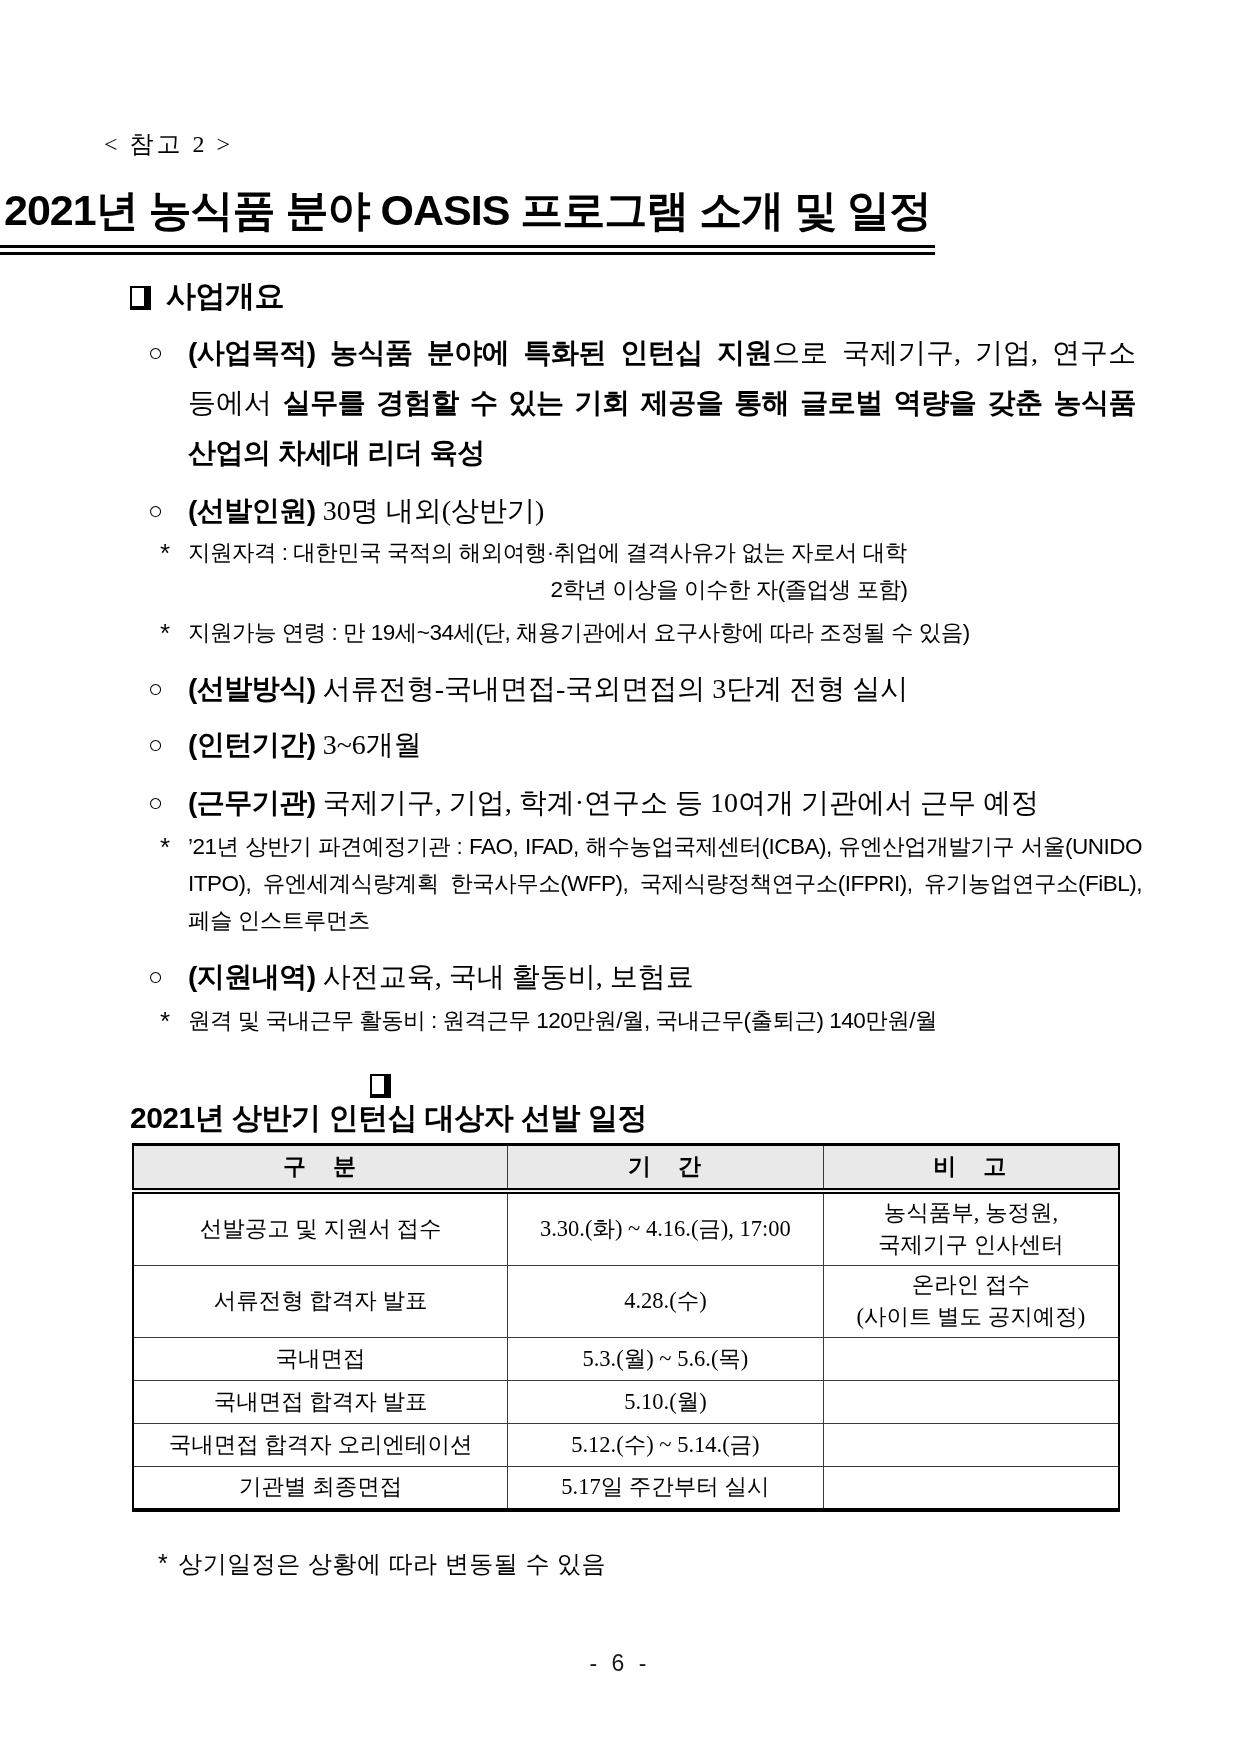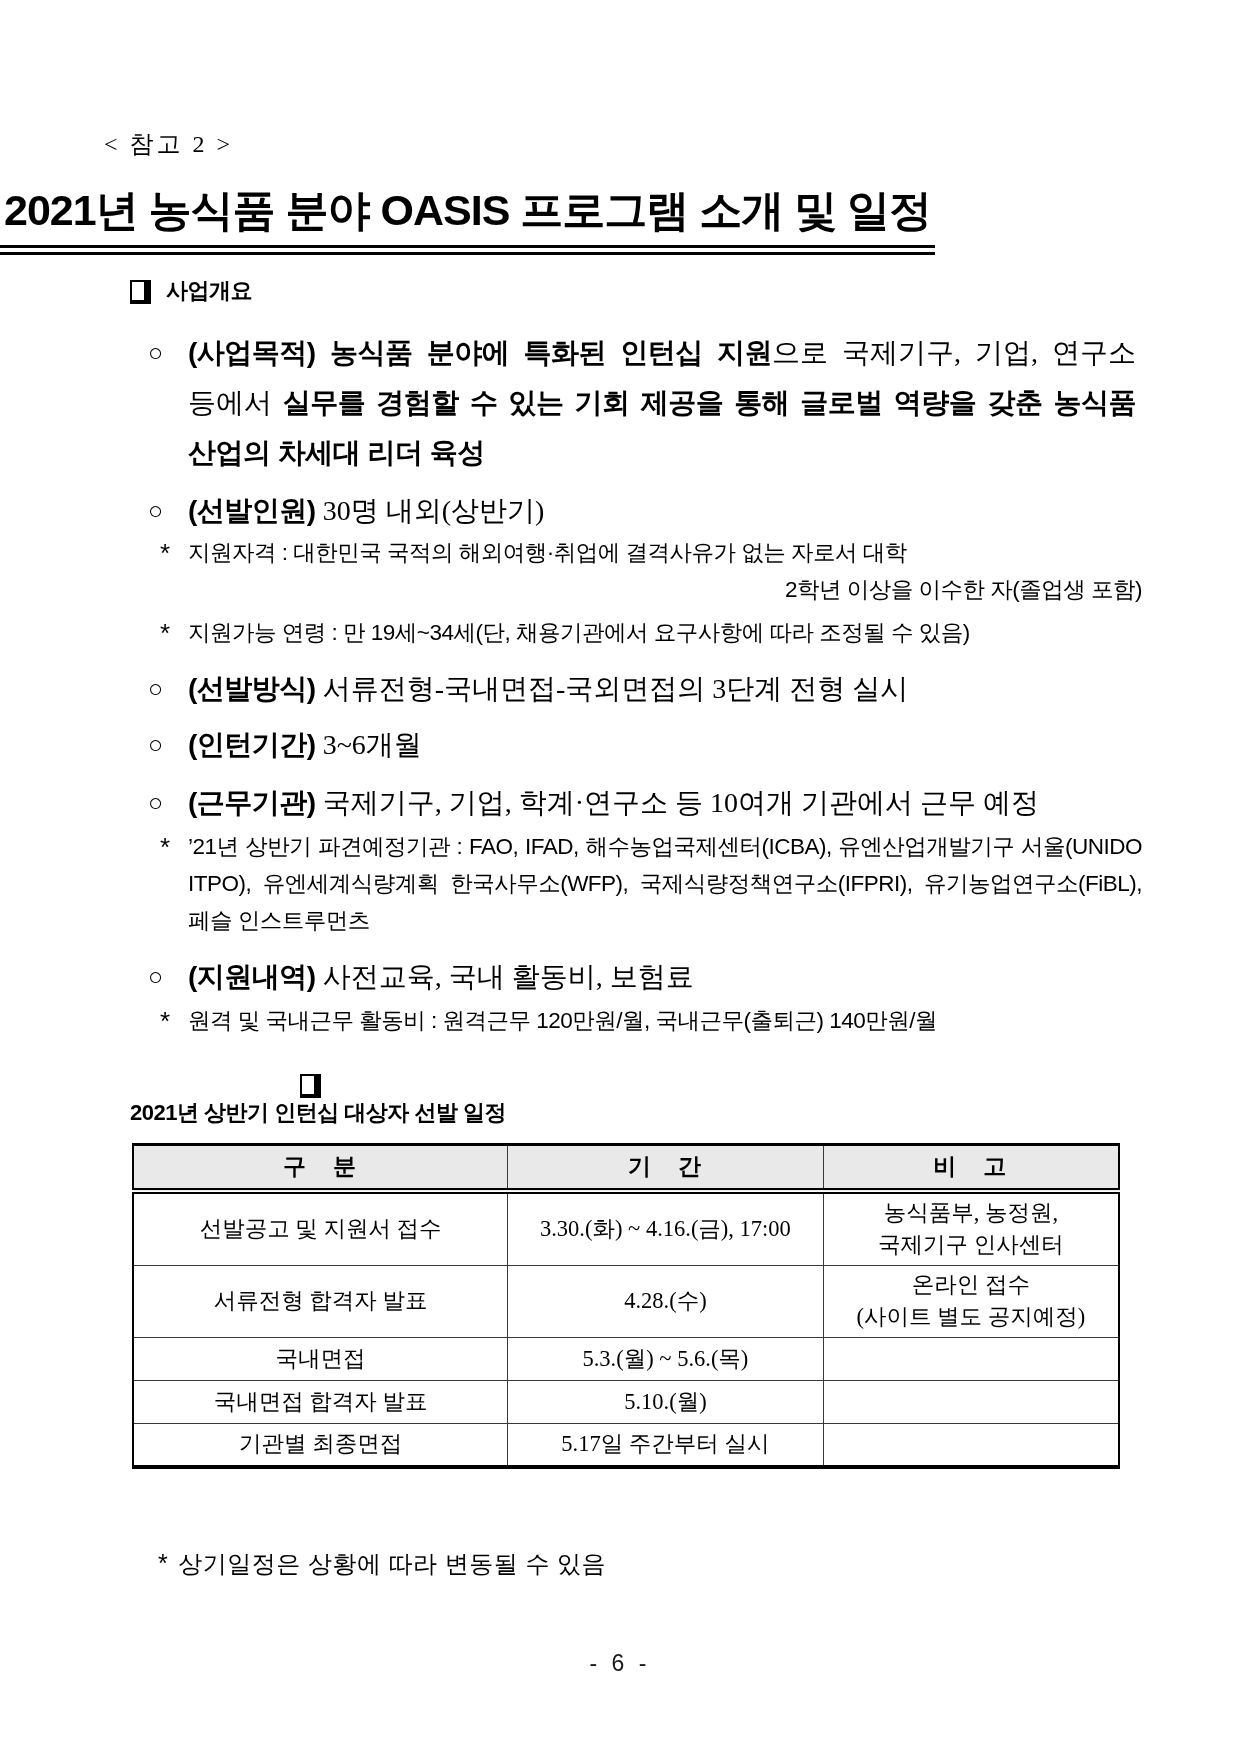--- a/index.html
+++ b/index.html
@@ -26,21 +26,21 @@
     font-family:"Liberation Sans", sans-serif;
     font-weight:800; font-size:43px; letter-spacing:-1px;
     padding:0 4px 5px 4px;
     border-bottom:10px double #000;
   }
 
   
   .section-heading {
     position:absolute; left:130px;
     font-family:"Liberation Sans", sans-serif;
-    font-weight:800; font-size:22px; letter-spacing:-0.5px;
+    font-weight:800; font-size:30px; letter-spacing:-0.5px;
     display:flex; align-items:center;
   }
   .sq-bullet {
     display:inline-block; width:21px; height:24px;
     border:2px solid #000; border-right-width:7px; border-bottom-width:4px;
     background:#fff; margin-right:15px; margin-top:2px;
   }
 
   
   .oitem {
@@ -65,21 +65,21 @@
     position:absolute; left:160px; right:98px;
     padding-left:28px;
     font-family:"Liberation Sans", sans-serif;
     font-size:22.5px; line-height:37px; font-weight:400;
     text-align:justify; word-break:keep-all; letter-spacing:-0.5px;
   }
   .note .star {
     position:absolute; left:0; top:1px;
     font-size:26px; line-height:37px;
   }
-  .note .cont { margin-left:128px; text-align:right; }
+  .note .cont { margin-left:128px; text-align:center; }
 
   
   .schedule-table {
     position:absolute; top:1143px; left:132px; width:988px;
     border-collapse:collapse;
     font-family:"Liberation Serif", serif; font-size:22.5px;
     border:2px solid #000; border-top-width:3px; border-bottom-width:4px;
   }
   .schedule-table col.c1 { width:38%; }
   .schedule-table col.c2 { width:32%; }
@@ -217,20 +217,25 @@
         <td>국내면접</td>
         <td>5.3.(월) ~ 5.6.(목)</td>
         <td class="remark-cell"></td>
       </tr>
       <tr class="r-short">
         <td>국내면접 합격자 발표</td>
         <td>5.10.(월)</td>
         <td class="remark-cell"></td>
       </tr>
       <tr class="r-short">
+        <td>국내면접 합격자 오리엔테이션</td>
+        <td>5.12.(수) ~ 5.14.(금)</td>
+        <td class="remark-cell"></td>
+      </tr>
+      <tr class="r-short">
         <td>기관별 최종면접</td>
         <td>5.17일 주간부터 실시</td>
         <td class="remark-cell"></td>
       </tr>
     </tbody>
   </table>
 
   <div class="table-footnote">
     <span class="star">*</span><span>상기일정은 상황에 따라 변동될 수 있음</span>
   </div>

